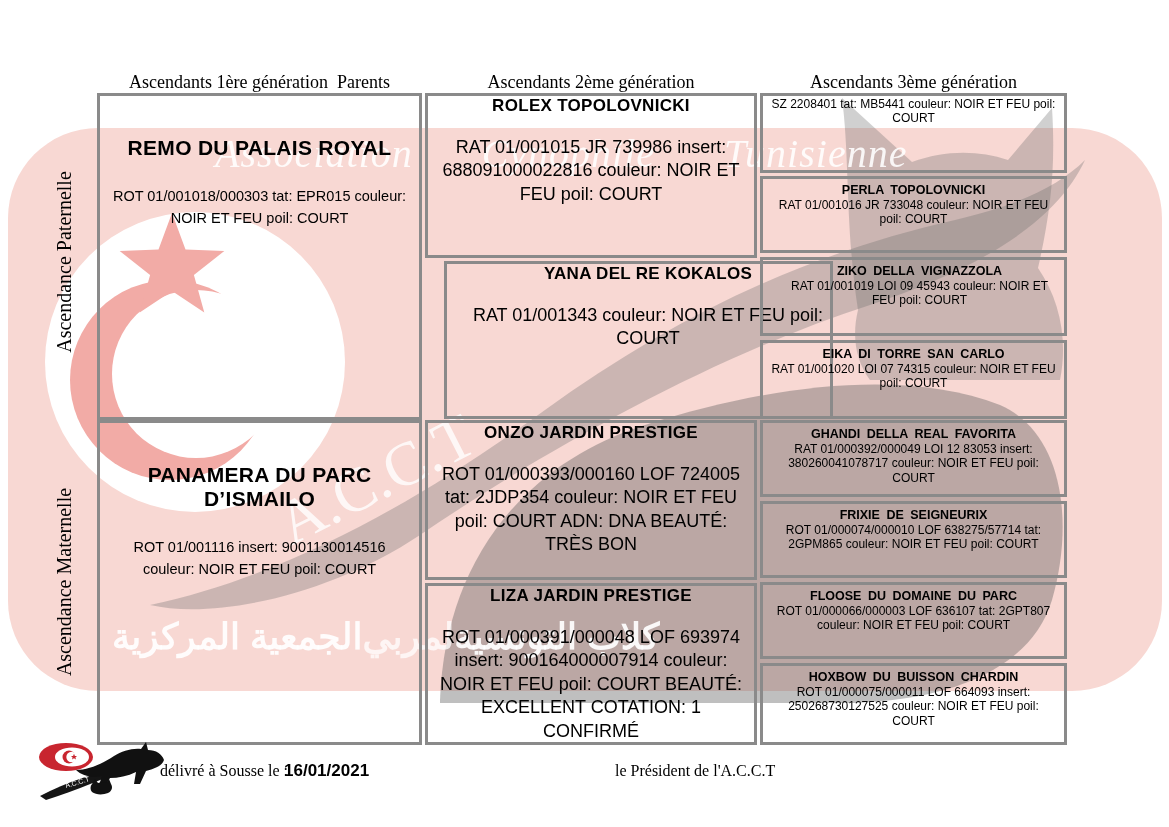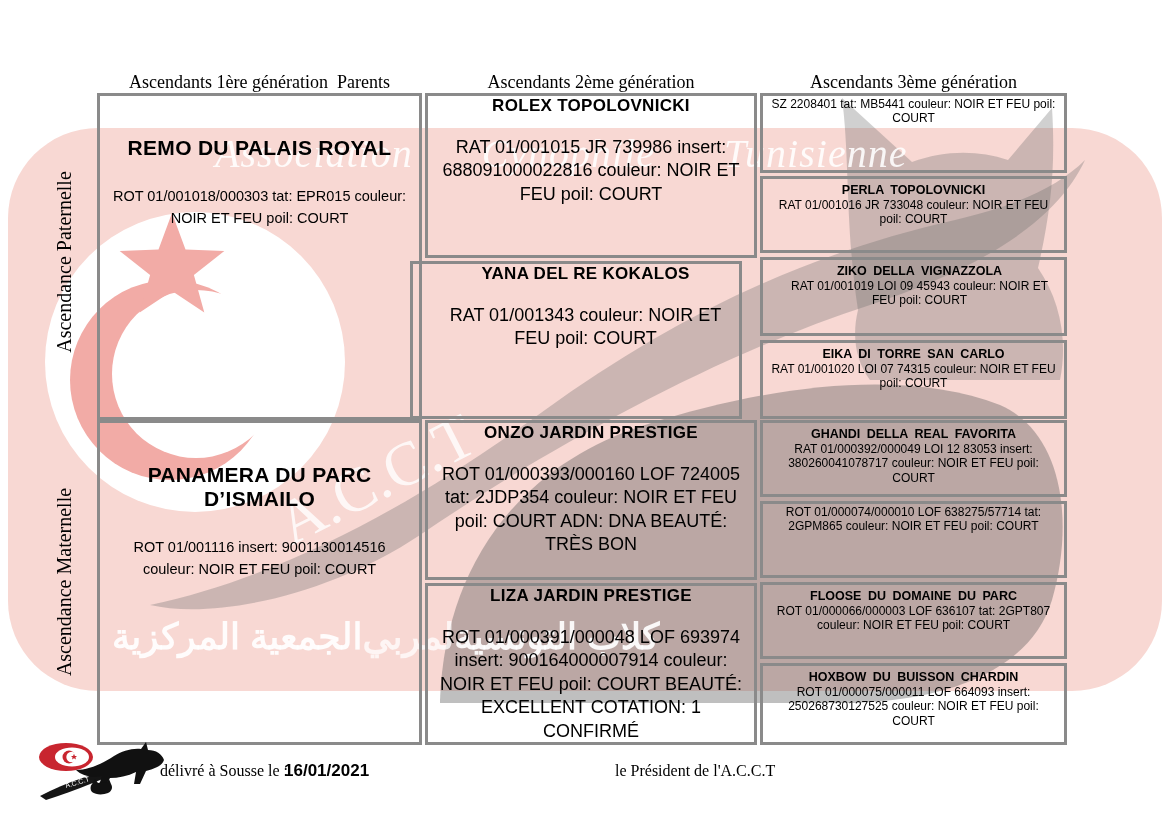--- a/index.html
+++ b/index.html
@@ -84,21 +84,21 @@
   </div>
   <div class="cell gen1" style="left:97px;top:420px;width:325px;height:325px;">
     <div class="cell-name">PANAMERA DU PARC D’ISMAILO</div>
     <div class="cell-details">ROT 01/001116 insert: 9001130014516 couleur: NOIR ET FEU poil: COURT</div>
   </div>
 
   <div class="cell gen2" style="left:425px;top:93px;width:332px;height:165px;">
     <div class="cell-name">ROLEX TOPOLOVNICKI</div>
     <div class="cell-details">RAT 01/001015 JR 739986 insert: 688091000022816 couleur: NOIR ET FEU poil: COURT</div>
   </div>
-  <div class="cell gen2" style="left:410px;top:261px;width:332px;height:158px;padding-left:19px;">
+  <div class="cell gen2" style="left:444px;top:261px;width:389px;height:158px;padding-left:19px;">
     <div class="cell-name">YANA DEL RE KOKALOS</div>
     <div class="cell-details">RAT 01/001343 couleur: NOIR ET FEU poil: COURT</div>
   </div>
   <div class="cell gen2" style="left:425px;top:420px;width:332px;height:160px;">
     <div class="cell-name">ONZO JARDIN PRESTIGE</div>
     <div class="cell-details">ROT 01/000393/000160 LOF 724005 tat: 2JDP354 couleur: NOIR ET FEU poil: COURT ADN: DNA BEAUTÉ: TRÈS BON</div>
   </div>
   <div class="cell gen2" style="left:425px;top:583px;width:332px;height:162px;">
     <div class="cell-name">LIZA JARDIN PRESTIGE</div>
     <div class="cell-details">ROT 01/000391/000048 LOF 693974 insert: 900164000007914 couleur: NOIR ET FEU poil: COURT BEAUTÉ: EXCELLENT COTATION: 1 CONFIRMÉ</div>
@@ -117,20 +117,21 @@
   </div>
   <div class="cell gen3" style="left:760px;top:340px;width:307px;height:79px;">
     <div class="cell-name">EIKA DI TORRE SAN CARLO</div>
     <div class="cell-details">RAT 01/001020 LOI 07 74315 couleur: NOIR ET FEU poil: COURT</div>
   </div>
   <div class="cell gen3" style="left:760px;top:420px;width:307px;height:77px;">
     <div class="cell-name">GHANDI DELLA REAL FAVORITA</div>
     <div class="cell-details">RAT 01/000392/000049 LOI 12 83053 insert: 380260041078717 couleur: NOIR ET FEU poil: COURT</div>
   </div>
   <div class="cell gen3" style="left:760px;top:501px;width:307px;height:77px;">
+    <div class="cell-name">FRIXIE DE SEIGNEURIX</div>
     <div class="cell-details">ROT 01/000074/000010 LOF 638275/57714 tat: 2GPM865 couleur: NOIR ET FEU poil: COURT</div>
   </div>
   <div class="cell gen3" style="left:760px;top:582px;width:307px;height:77px;">
     <div class="cell-name">FLOOSE DU DOMAINE DU PARC</div>
     <div class="cell-details">ROT 01/000066/000003 LOF 636107 tat: 2GPT807 couleur: NOIR ET FEU poil: COURT</div>
   </div>
   <div class="cell gen3" style="left:760px;top:663px;width:307px;height:82px;">
     <div class="cell-name">HOXBOW DU BUISSON CHARDIN</div>
     <div class="cell-details">ROT 01/000075/000011 LOF 664093 insert: 250268730127525 couleur: NOIR ET FEU poil: COURT</div>
   </div>

